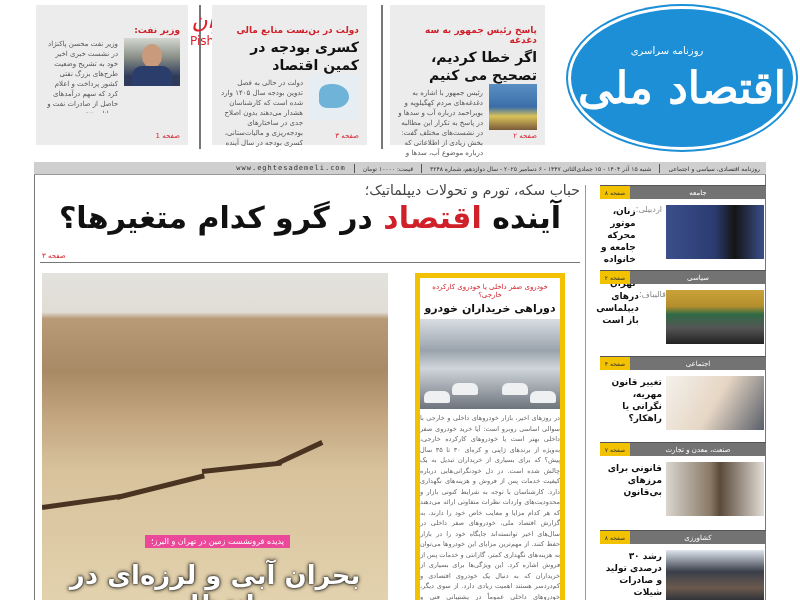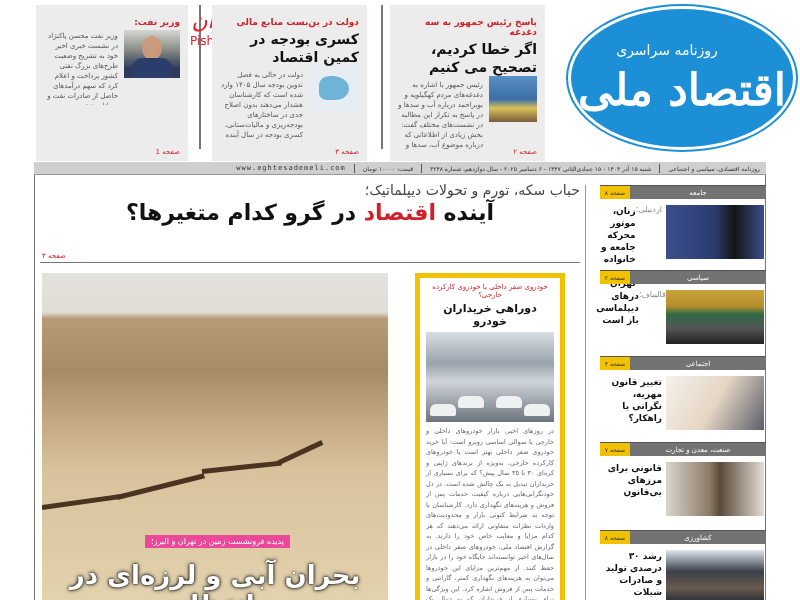--- a/index.html
+++ b/index.html
@@ -1,50 +1,50 @@
 <!DOCTYPE html>
 <html><head>
 <meta charset="utf-8">
 <style>
 *{box-sizing:border-box;margin:0;padding:0}
 html,body{width:800px;height:600px;overflow:hidden;background:#fff;font-family:"DejaVu Sans",sans-serif;color:#111}
 .page{position:relative;width:800px;height:600px;background:#fff}
 
-.teaser{position:absolute;top:5px;height:156px;background:#ececec;direction:rtl;padding:12px 8px}
+.teaser{position:absolute;top:5px;height:140px;background:#ececec;direction:rtl;padding:20px 8px}
 .teaser .kicker{color:#d0202a;font-size:9px;font-weight:bold;margin-bottom:3px}
 .teaser .title{font-size:14px;font-weight:bold;line-height:18px;color:#111}
 .teaser .body{font-size:7px;line-height:10px;color:#555;margin-top:4px;overflow:hidden}
 .teaser .img{float:right;margin:0 0 3px 6px}
 .teaser .page-ref{position:absolute;bottom:5px;right:8px;color:#d0202a;font-size:7px}
 .vline{position:absolute;width:2px;background:#777}
 
 .logo{position:absolute;left:568px;top:6px;width:228px;height:144px;border-radius:50%;background:#1d8fd6;border:3px solid #fff;box-shadow:0 0 0 2px #1d8fd6;display:flex;flex-direction:column;align-items:center;justify-content:center;direction:rtl}
-.logo .sub{color:#fff;font-size:14px;margin-bottom:8px;align-self:center;margin-right:30px}
+.logo .sub{color:#fff;font-size:10px;margin-bottom:8px;align-self:center;margin-right:30px}
 .logo .name{color:#fff;font-size:44px;font-weight:bold;font-family:"DejaVu Serif",serif;line-height:48px}
 .pishkhan{position:absolute;left:190px;top:10px;text-align:center;color:#e0202a;direction:rtl}
 .pishkhan .fa{font-size:22px;font-family:"DejaVu Serif",serif;font-style:italic;line-height:22px}
 .pishkhan .en{font-size:12px;direction:ltr;margin-top:2px}
 
 .frame{position:absolute;left:34px;top:162px;width:732px;height:440px;border:1px solid #777;border-bottom:none}
 .infobar{position:absolute;left:34px;top:162px;width:732px;height:13px;background:#cfcfcf;border-bottom:1px solid #999;direction:rtl;display:flex;align-items:center;font-size:6px;color:#333;padding:0 6px;gap:8px}
 .infobar .sep{width:1px;height:9px;background:#555}
 .infobar .url{font-family:"DejaVu Sans Mono",monospace;font-size:7px;letter-spacing:1px;direction:ltr}
 .surtitle{position:absolute;left:60px;top:182px;width:520px;text-align:right;direction:rtl;font-size:14px;color:#444}
-.headline{position:absolute;left:40px;top:200px;width:540px;text-align:center;direction:rtl;font-size:22px;font-weight:bold;color:#111;font-family:"DejaVu Sans",sans-serif;letter-spacing:-1px}
+.headline{position:absolute;left:40px;top:200px;width:540px;text-align:center;direction:rtl;font-size:30px;font-weight:bold;color:#111;font-family:"DejaVu Sans",sans-serif;letter-spacing:-1px}
 .headline .red{color:#d0202a}
 .hl-page{position:absolute;left:42px;top:252px;color:#d0202a;font-size:7px;direction:rtl}
 .hl-rule{position:absolute;left:40px;top:262px;width:540px;height:1px;background:#777}
 .colrule{position:absolute;left:585px;top:185px;width:1px;height:415px;background:#999}
 
 .photo{position:absolute;left:42px;top:273px;width:346px;height:327px;background:linear-gradient(#e4e2dd 0%,#e0ddd6 12%,#b89a76 14%,#a98a66 30%,#c4a882 45%,#d7c29c 60%,#e3d2ae 100%);overflow:hidden}
 .photo .crack{position:absolute;border-top:5px solid #4a3320;transform-origin:left center}
 .photo-kicker{position:absolute;left:145px;top:535px;background:#ec4899;color:#fff;font-size:8px;padding:2px 6px;direction:rtl}
 .photo-title{position:absolute;left:45px;top:560px;width:340px;text-align:center;color:#fff;font-size:26px;font-weight:bold;direction:rtl;text-shadow:0 0 4px #000,0 0 2px #000}
 
-.ybox{position:absolute;left:415px;top:273px;width:150px;height:327px;border:5px solid #f2c200;border-bottom:none;direction:rtl;padding:5px 6px;background:#fff}
+.ybox{position:absolute;left:415px;top:273px;width:150px;height:327px;border:5px solid #f2c200;border-bottom:none;direction:rtl;padding:5px 0;background:#fff}
 .ybox .kicker{color:#d0202a;font-size:7px;text-align:center}
 .ybox .title{font-size:11px;font-weight:bold;text-align:center;margin:3px 0 4px}
 .ybox .img{width:100%;height:90px;background:linear-gradient(#d8dde2 0%,#9aa3ad 35%,#cfd5da 55%,#6d747c 100%);position:relative;overflow:hidden}
 .ybox .img .car{position:absolute;bottom:6px;width:26px;height:12px;border-radius:6px 6px 2px 2px;background:#eef0f2}
 .ybox .body{font-size:6.5px;line-height:10.5px;color:#666;margin-top:4px;text-align:justify}
 
 .side-item{position:absolute;left:600px;width:166px}
 .side-head{height:14px;display:flex;direction:ltr;border-top:1px solid #555}
 .side-head .pg{width:30px;background:#f2c200;color:#333;font-size:6px;display:flex;align-items:center;justify-content:center;direction:rtl}
 .side-head .cat{flex:1;background:#737373;color:#fff;font-size:7px;display:flex;align-items:center;justify-content:center}

